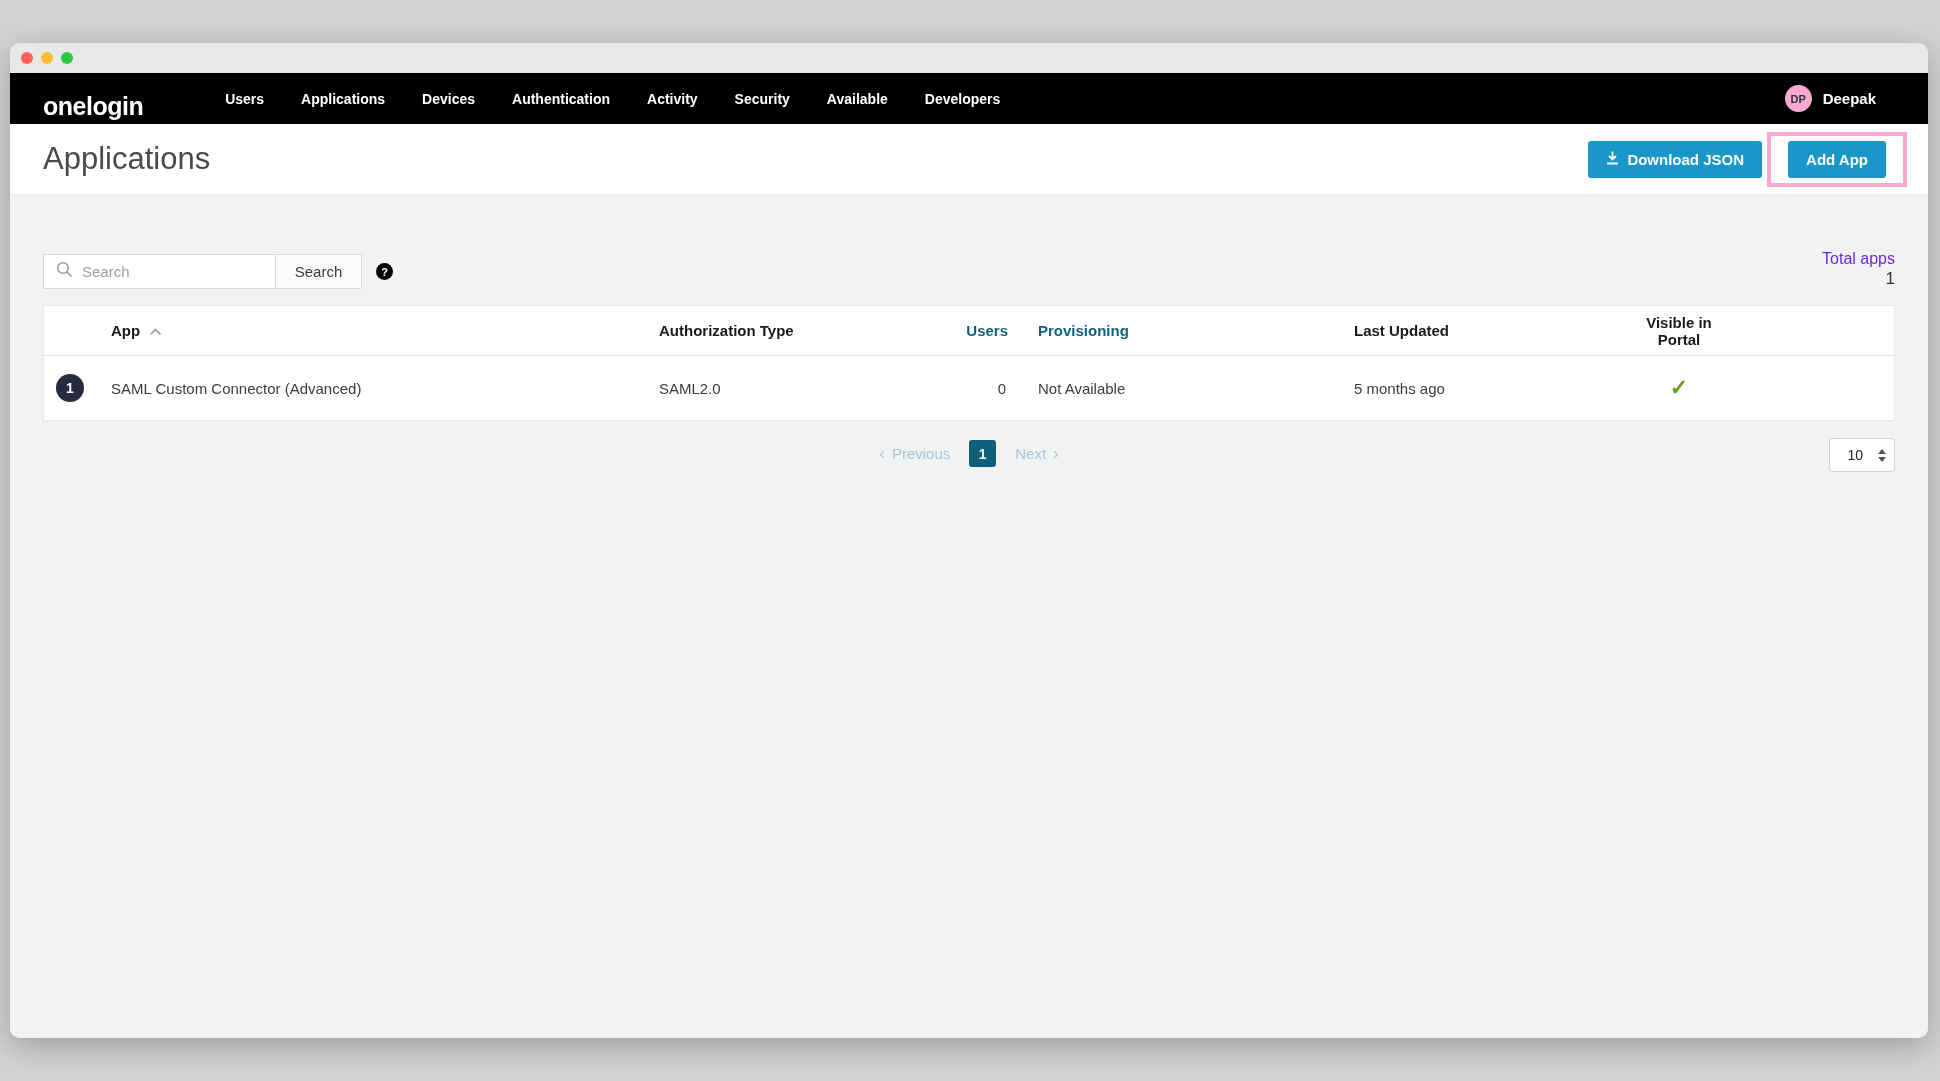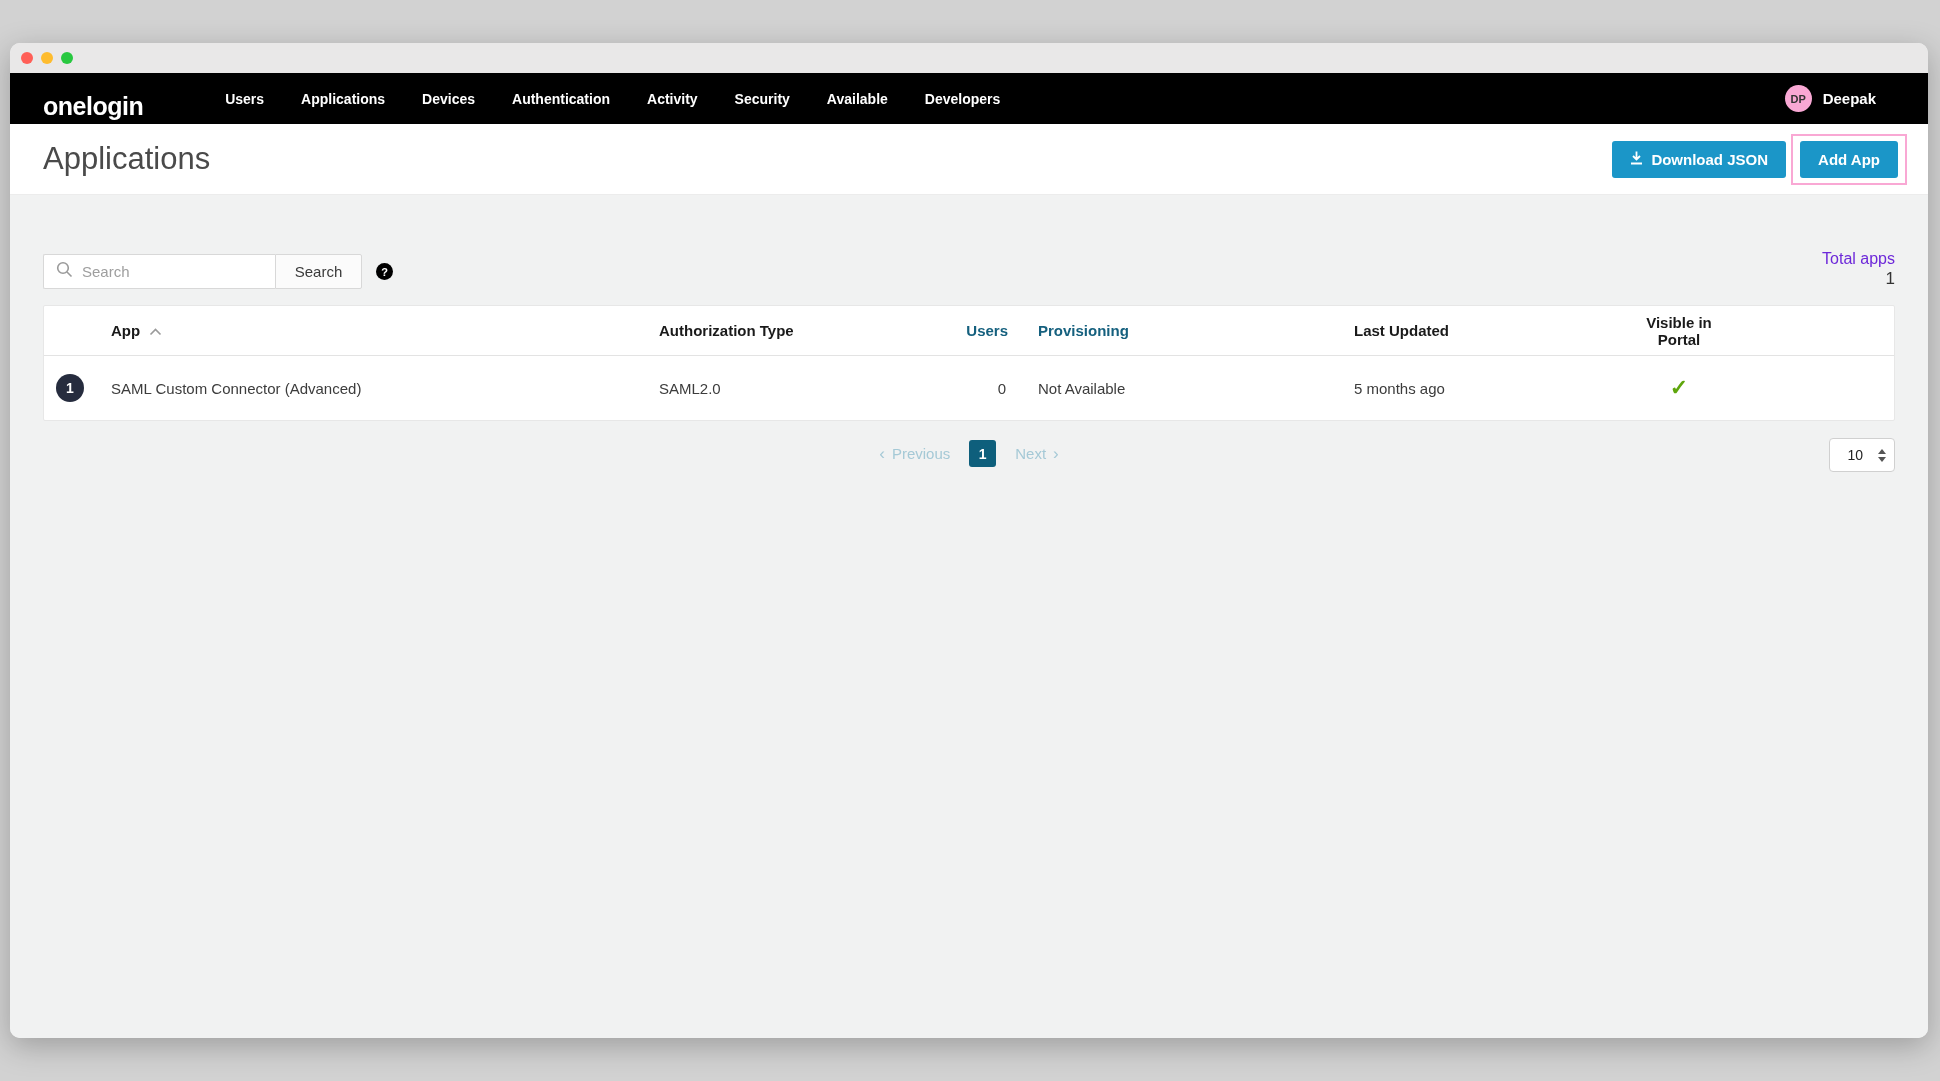--- a/index.html
+++ b/index.html
@@ -31,21 +31,21 @@
   
   .pageheader { height: 71px; background: #fff; display: flex; align-items: center; padding: 0 21px 0 33px; border-bottom: 1px solid #ececec; }
   .page-title { font-size: 31px; color: #4a4a4a; font-weight: 400; }
   .header-actions { margin-left: auto; display: flex; align-items: center; }
   .btn-blue {
     background: #1b96c8; color: #fff; border: none; border-radius: 3px;
     font-size: 15px; font-weight: bold; height: 37px; padding: 0 18px;
     display: flex; align-items: center; gap: 8px; cursor: pointer; font-family: inherit;
   }
   .annotation {
-    border: 2px solid #f9a8d4; padding: 5px 7px; margin-left: 5px;
+    border: 4px solid #f9a8d4; padding: 5px 17px; margin-left: 5px;
   }
 
   
   .content { position: relative; height: 843px; background: #f1f2f2; padding: 0 33px; }
 
   .toolbar { position: relative; padding-top: 59px; display: flex; align-items: center; }
   .search-wrap { display: flex; align-items: stretch; height: 35px; }
   .search-box { display: flex; align-items: center; background: #fff; border: 1px solid #d8d8d8; border-right: none; width: 232px; padding-left: 12px; border-radius: 2px 0 0 2px; }
   .search-box input { border: none; outline: none; font-size: 15px; color: #444; width: 170px; margin-left: 9px; font-family: inherit; background: transparent; }
   .search-box input::placeholder { color: #9e9e9e; }

